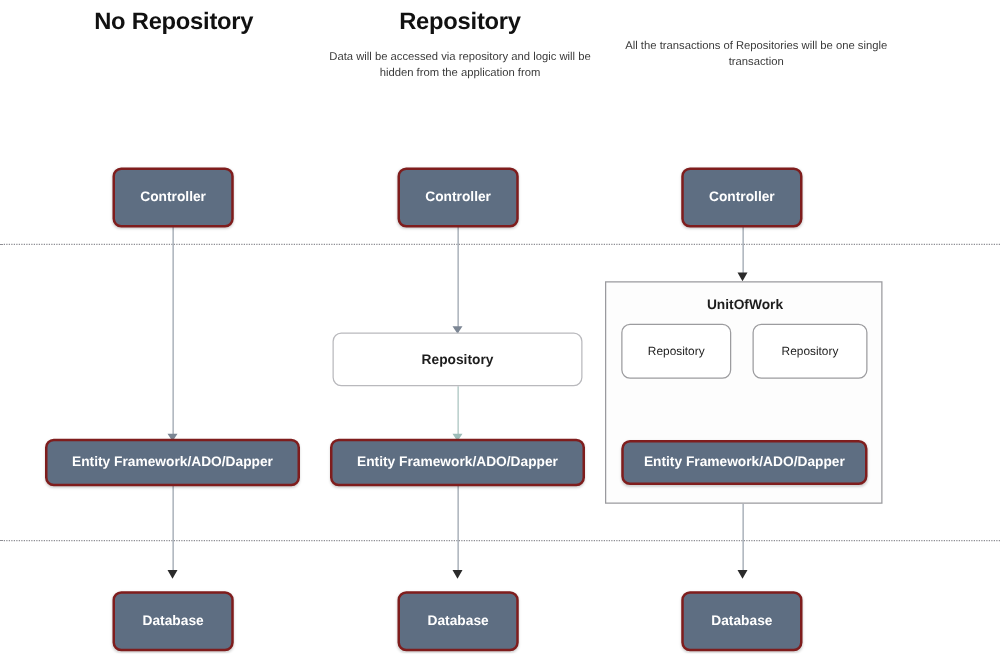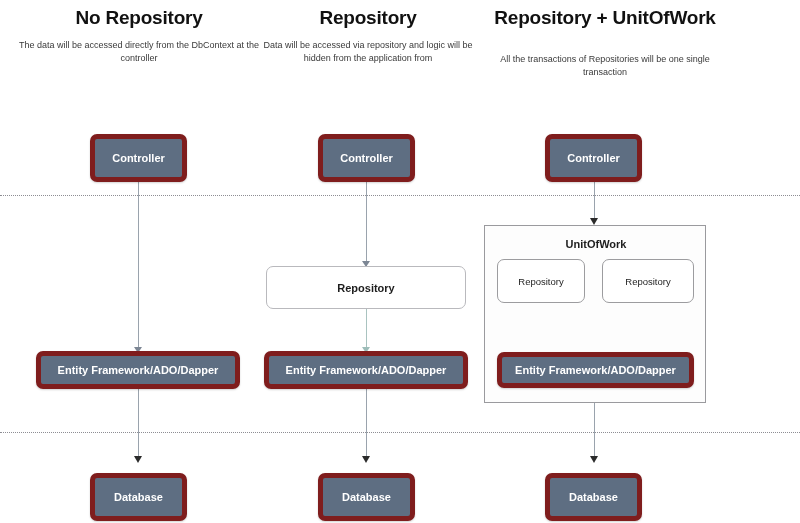--- a/index.html
+++ b/index.html
@@ -60,21 +60,21 @@
   .node {
     position: absolute;
     box-sizing: border-box;
     display: flex;
     align-items: center;
     justify-content: center;
     text-align: center;
   }
   .node-filled {
     background: #5e6e82;
-    border: 5px solid #7f1d1d;
+    border: 2px solid #7f1d1d;
     border-radius: 7px;
     color: #ffffff;
     font-size: 11px;
     font-weight: bold;
     box-shadow: 0 1px 2px rgba(0,0,0,0.18);
   }
   .node-outline {
     background: #ffffff;
     border: 1px solid #b9b9bd;
     border-radius: 7px;
@@ -131,30 +131,28 @@
   .arrow-slate { border-top: 6px solid #7c8694; }
   .arrow-teal { border-top: 6px solid #9dbdb9; }
 </style>
 </head>
 <body>
 
 <div id="canvas">
 
   <div class="col-header" id="header-col-1">
     <p class="col-title">No Repository</p>
-    <p class="col-sub">The data will be accessed directly from the DbContext at the controller</p>
   </div>
 
   <div class="col-header" id="header-col-2">
     <p class="col-title">Repository</p>
     <p class="col-sub">Data will be accessed via repository and logic will be hidden from the application from</p>
   </div>
 
   <div class="col-header" id="header-col-3">
-    <p class="col-title">Repository + UnitOfWork</p>
     <p class="col-sub">All the transactions of Repositories will be one single transaction</p>
   </div>
 
   <div class="divider" id="divider-top"></div>
   <div class="divider" id="divider-bottom"></div>
 
   <div class="conn" style="left:138px; top:180px; height:172px;"></div>
   <div class="arrow arrow-slate" style="left:134px; top:347px;"></div>
 
   <div class="conn" style="left:138px; top:388px; height:72px;"></div>

